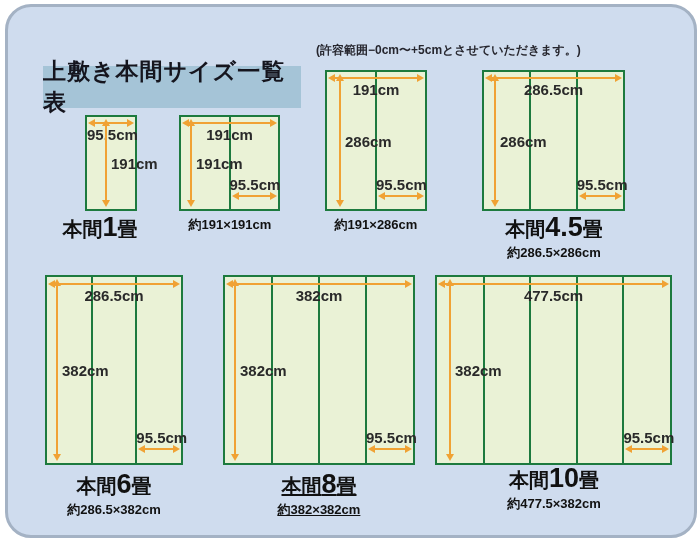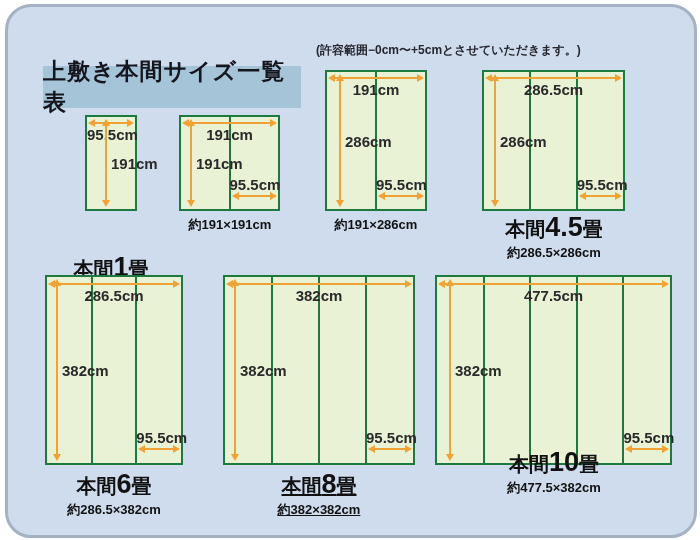--- a/index.html
+++ b/index.html
@@ -59,21 +59,21 @@
     <span>上敷き本間サイズ一覧表</span>
   </div>
   <div class="note">(許容範囲−0cm〜+5cmとさせていただきます。)</div>
 
   <div class="mat" style="left:85px;top:115px;width:52px;height:96px;">
     <div class="harrow" style="left:3px;right:3px;top:5px;"></div>
     <div class="dim topdim">95.5cm</div>
     <div class="varrow" style="left:18px;top:4px;bottom:4px;"></div>
     <div class="dim sidedim" style="left:24px;">191cm</div>
   </div>
-  <div class="caption" style="left:111px;top:214px;margin-top:40px;">
+  <div class="caption" style="left:100px;top:214px;">
     <div class="t"><span>本間</span><span class="num">1</span><span>畳</span></div>
   </div>
 
   <div class="mat" style="left:179px;top:115px;width:101px;height:96px;">
     <div class="divider" style="left:50%;"></div>
     <div class="harrow" style="left:3px;right:3px;top:5px;"></div>
     <div class="dim topdim">191cm</div>
     <div class="varrow" style="left:9px;top:4px;bottom:4px;"></div>
     <div class="dim sidedim" style="left:15px;">191cm</div>
     <div class="harrow" style="left:calc(50% + 4px);right:3px;bottom:12px;"></div>
@@ -147,18 +147,18 @@
     <div class="divider" style="left:40%;"></div>
     <div class="divider" style="left:60%;"></div>
     <div class="divider" style="left:80%;"></div>
     <div class="harrow" style="left:3px;right:3px;top:6px;"></div>
     <div class="dim topdim" style="top:10px;">477.5cm</div>
     <div class="varrow" style="left:12px;top:4px;bottom:4px;"></div>
     <div class="dim sidedim" style="left:18px;">382cm</div>
     <div class="harrow" style="left:calc(80% + 4px);right:3px;bottom:13px;"></div>
     <div class="dim stripdim" style="left:80%;bottom:17px;">95.5cm</div>
   </div>
-  <div class="caption" style="left:554px;top:449px;">
+  <div class="caption" style="left:554px;top:465px;">
     <div class="t"><span>本間</span><span class="num">10</span><span>畳</span></div>
     <div class="d">約477.5×382cm</div>
   </div>
 
 </div>
 
 </body></html>

